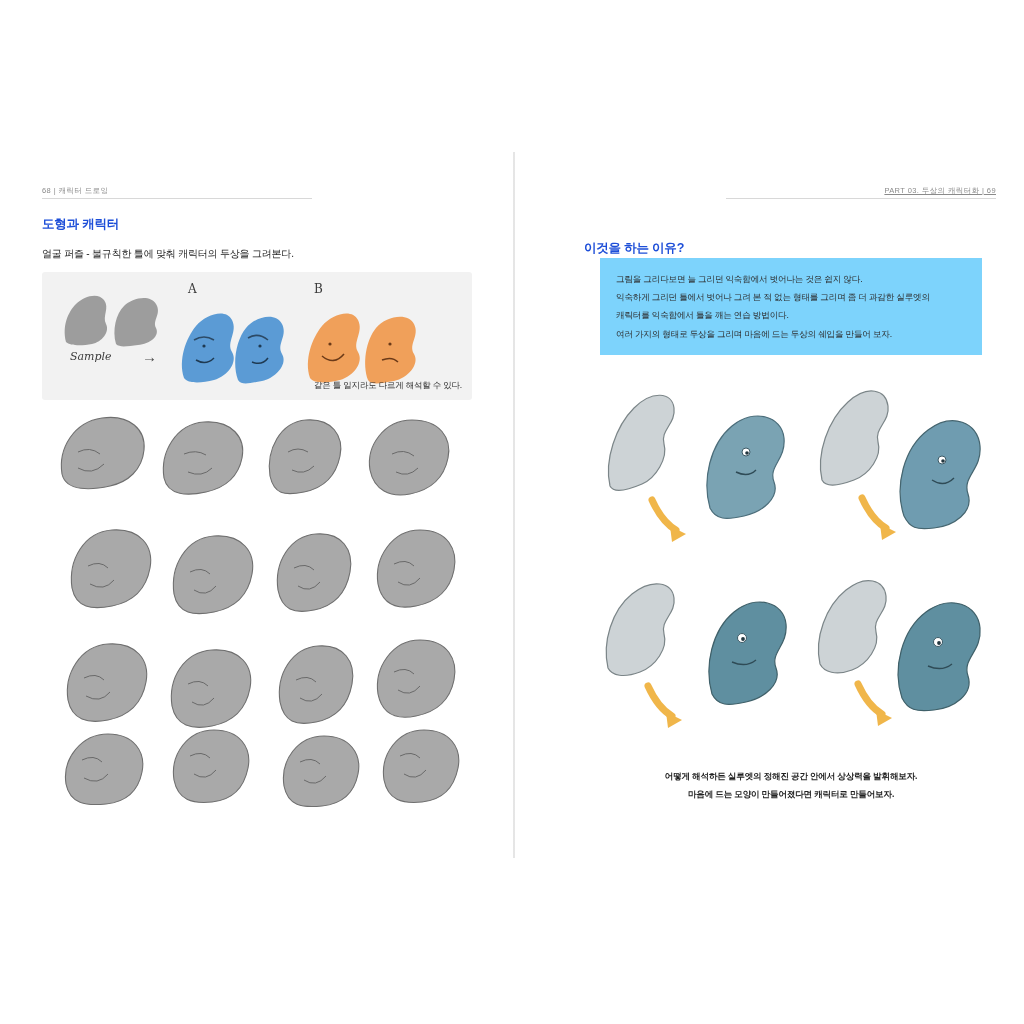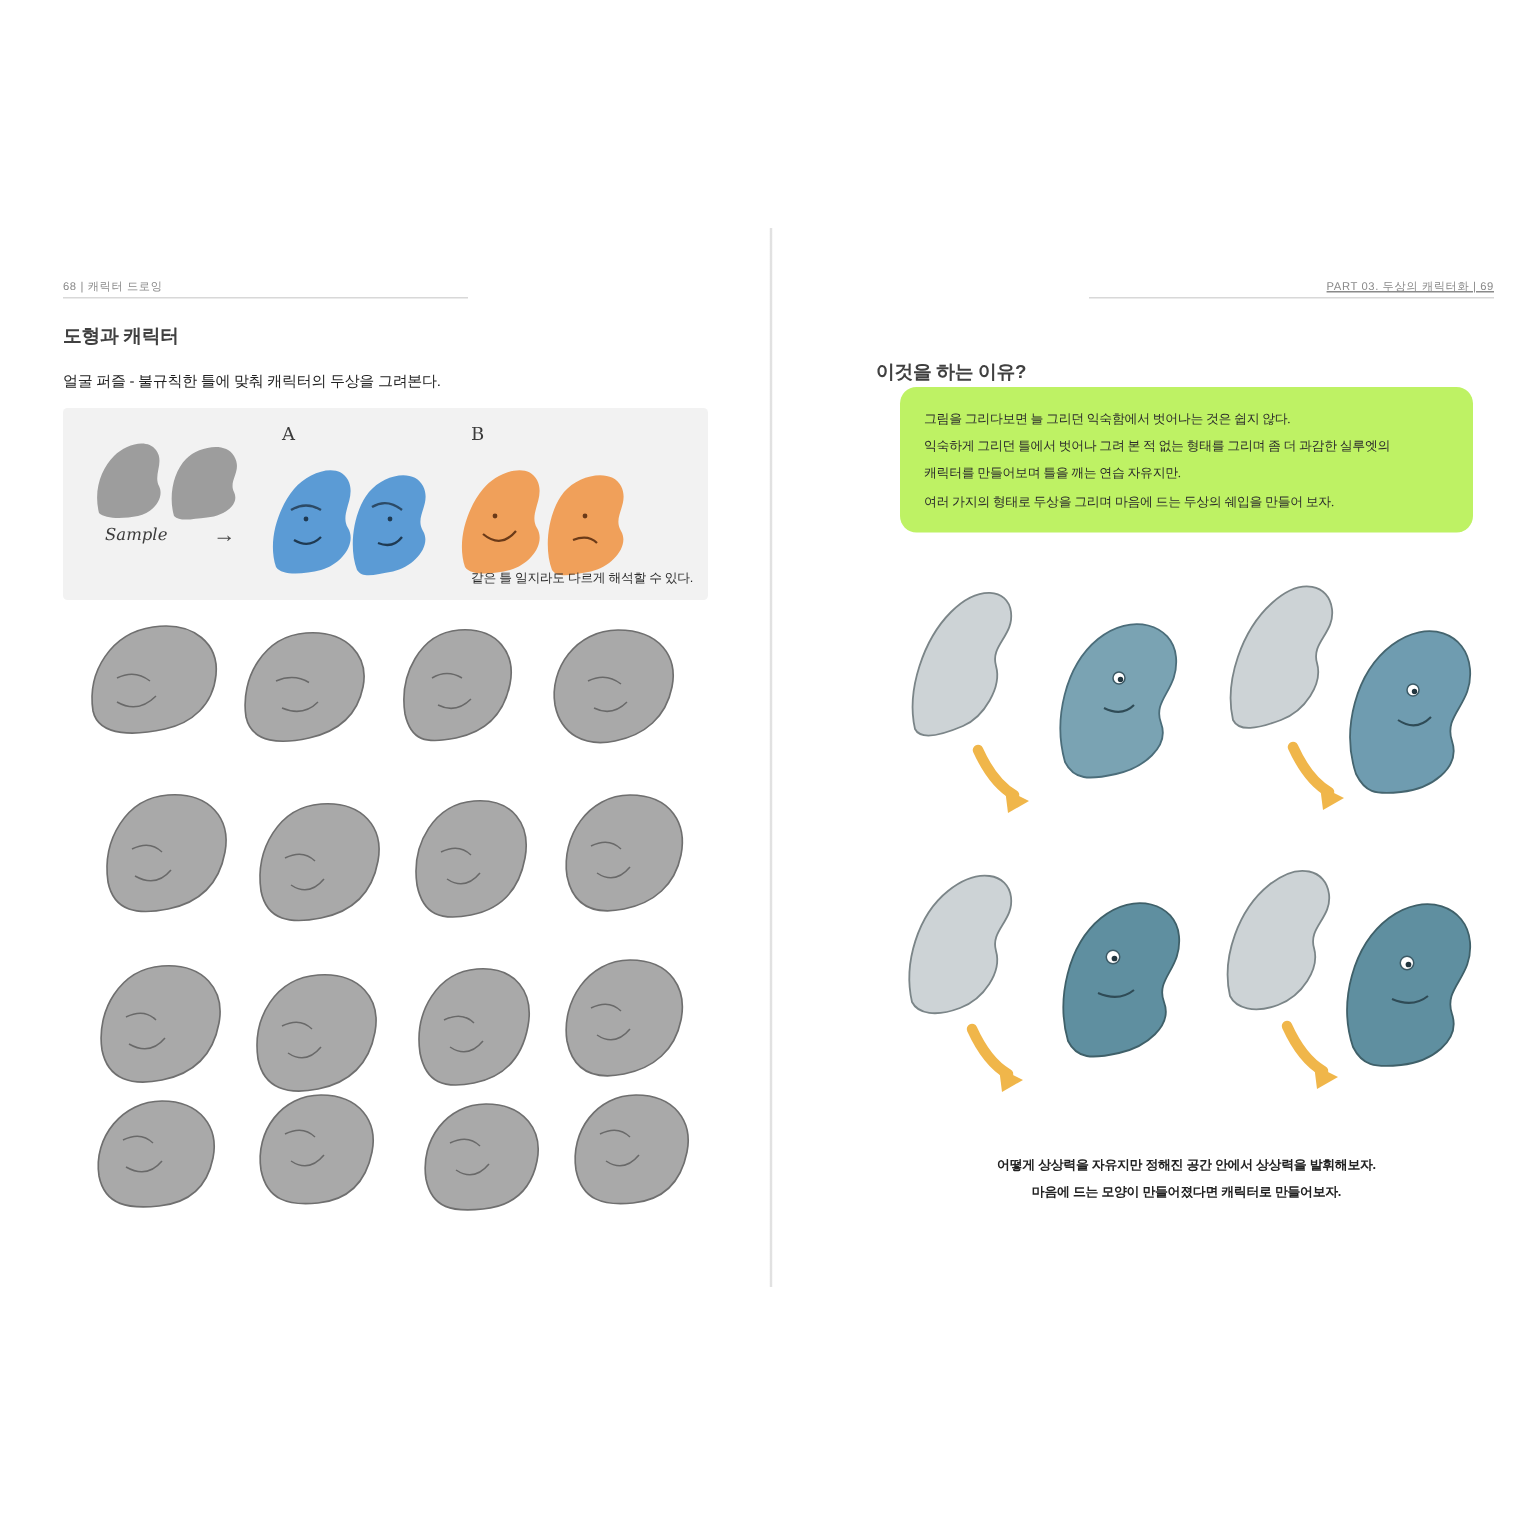--- a/index.html
+++ b/index.html
@@ -43,21 +43,21 @@
     height:1px;background:#d8d8d8;
   }
   .rule-left{ left:42px; top:198px; width:270px; }
   .rule-right{ right:28px; top:198px; width:270px; }
 
   h2.section-title{
     position:absolute;
     margin:0;
     font-size:12.5px;
     font-weight:bold;
-    color:#404040;
+    color:#1d4ed8;
     letter-spacing:-.2px;
   }
   .lead{
     position:absolute;
     margin:0;
     font-size:10px;
     font-weight:normal;
     color:#222;
     letter-spacing:-.2px;
   }
@@ -100,24 +100,23 @@
     font-weight:normal;
     letter-spacing:-.2px;
   }
 
   
   .callout{
     position:absolute;
     left:600px; top:258px;
     width:382px;
     padding:14px 16px;
-    background:#bef264;
-    border-radius:11px;
+    background:#7dd3fc;
+    border-radius:0;
     box-sizing:border-box;
-    font-family:Liberation Serif, serif;
   }
   .callout p{
     margin:0 0 4px 0;
     font-size:8.6px;
     line-height:1.65;
     color:#2b2b2b;
     letter-spacing:-.2px;
   }
   .callout p:last-child{margin-bottom:0;}
   .bottom-note{
@@ -246,21 +245,21 @@
   </svg>
 
   <div class="running-head rh-right">PART 03. 두상의 캐릭터화 | 69</div>
   <div class="rule rule-right"></div>
 
   <h2 class="section-title" style="left:584px; top:240px;">이것을 하는 이유?</h2>
 
   <div class="callout">
     <p>그림을 그리다보면 늘 그리던 익숙함에서 벗어나는 것은 쉽지 않다.</p>
     <p>익숙하게 그리던 틀에서 벗어나 그려 본 적 없는 형태를 그리며 좀 더 과감한 실루엣의</p>
-    <p>캐릭터를 만들어보며 틀을 깨는 연습 자유지만.</p>
+    <p>캐릭터를 익숙함에서 틀을 깨는 연습 방법이다.</p>
     <p>여러 가지의 형태로 두상을 그리며 마음에 드는 두상의 쉐입을 만들어 보자.</p>
   </div>
 
   <svg class="art" style="left:586px; top:368px;" width="400" height="390" viewBox="0 0 400 390">
 
     <g fill="#cdd3d6" stroke="#7b8588" stroke-width="1.2">
       <path d="M24 118 C18 92 30 58 48 40 C66 22 86 24 88 40 C90 56 74 62 78 76 C82 90 70 110 56 116 C42 122 28 126 24 118 Z"></path>
     </g>
 
     <g>
@@ -308,17 +307,17 @@
     </g>
     <g fill="#f0b64a">
       <path d="M84 158 l16 8 l-14 8 z"></path>
       <path d="M294 156 l16 8 l-14 8 z"></path>
       <path d="M80 344 l16 8 l-14 8 z"></path>
       <path d="M290 342 l16 8 l-14 8 z"></path>
     </g>
   </svg>
 
   <div class="bottom-note">
-    <p>어떻게 상상력을 자유지만 정해진 공간 안에서 상상력을 발휘해보자.</p>
+    <p>어떻게 해석하든 실루엣의 정해진 공간 안에서 상상력을 발휘해보자.</p>
     <p>마음에 드는 모양이 만들어졌다면 캐릭터로 만들어보자.</p>
   </div>
 
 </div>
 
 </body></html>

